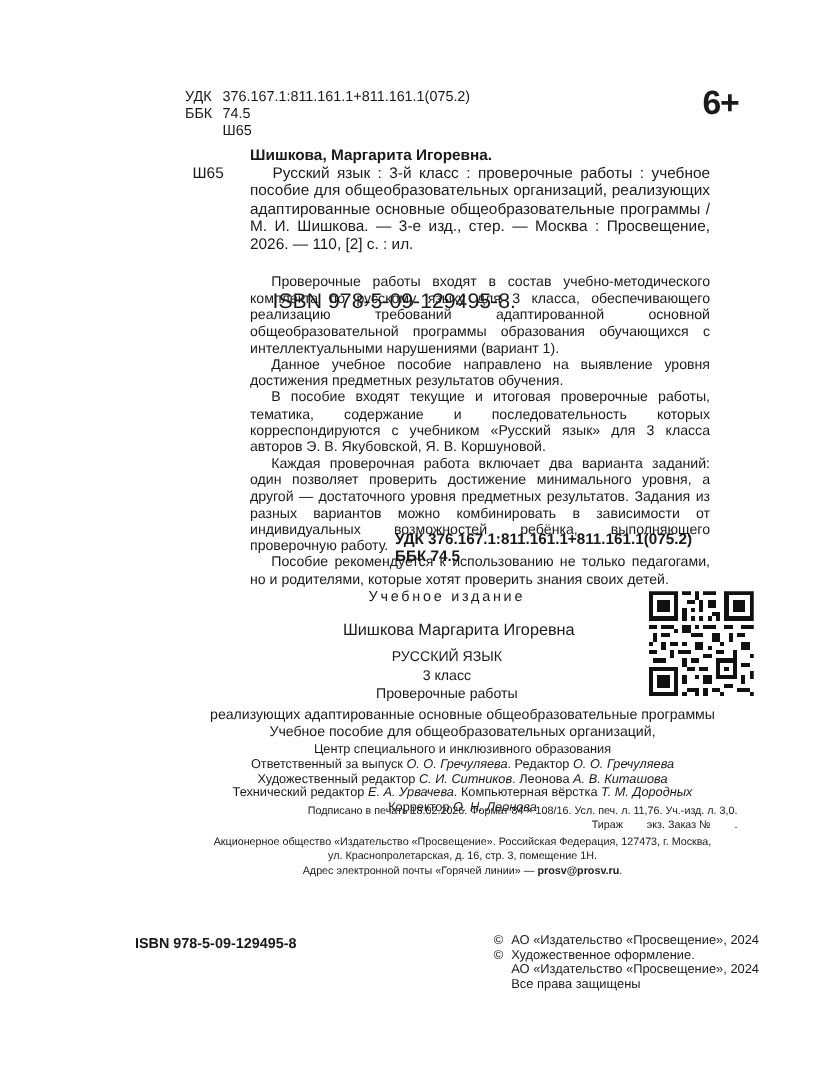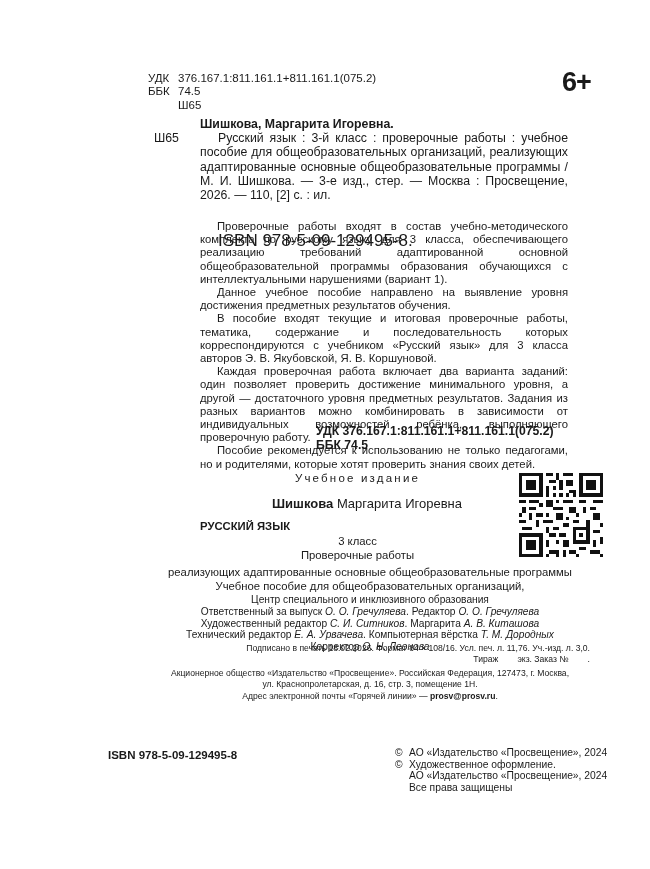--- a/index.html
+++ b/index.html
@@ -13,22 +13,22 @@
   .author-head { left: 200px; top: 117px; font-size: 12.3px; font-weight: bold; }
   .shelf { left: 154px; top: 131px; font-size: 12.3px; }
   .biblio { left: 200px; top: 131px; width: 368px; font-size: 12.3px; line-height: 14.3px; text-align: justify; }
   .biblio .first { text-indent: 18px; }
   .isbn1 { left: 218px; top: 203px; font-size: 17px; margin-top: 28px; }
   .annot { left: 200px; top: 220px; width: 368px; font-size: 11.3px; line-height: 13.2px; text-align: justify; }
   .annot p { margin: 0; text-indent: 17px; }
   .codes-bold { left: 316px; top: 424px; font-size: 12.2px; line-height: 14px; font-weight: bold; }
   .edition { left: 200px; top: 472px; width: 315px; text-align: center; font-size: 11.5px; letter-spacing: 2.2px; }
   .author2 { left: 200px; top: 496px; width: 315px; text-align: center; font-size: 13px; }
-  .author2 b { font-weight: bold; margin-left: 19px; }
-  .subject { left: 200px; top: 520px; width: 315px; font-size: 11.3px; font-weight: bold; }
+  .author2 b { font-weight: normal; margin-left: 19px; }
+  .subject { left: 200px; top: 520px; width: 315px; text-align: center; font-size: 11.3px; font-weight: normal; }
   .grade { left: 200px; top: 535px; width: 315px; text-align: center; font-size: 11.3px; line-height: 13.5px; }
   .qr { left: 519px; top: 473px; width: 84px; height: 84px; }
   .purpose { left: 150px; top: 566px; width: 440px; text-align: center; font-size: 11.3px; line-height: 13.5px; }
   .credits { left: 150px; top: 594px; width: 440px; text-align: center; font-size: 10.2px; line-height: 11.8px; }
   .credits i { font-style: italic; }
   .print { left: 150px; top: 643px; width: 440px; text-align: right; font-size: 8.6px; line-height: 11px; }
   .publisher { left: 150px; top: 668px; width: 440px; text-align: center; font-size: 8.6px; line-height: 11px; }
   .email { left: 150px; top: 691px; width: 440px; text-align: center; font-size: 8.6px; }
   .email b { font-weight: bold; }
   .isbn2 { left: 108px; top: 749px; font-size: 11.5px; font-weight: bold; }
@@ -172,21 +172,21 @@
   <div>Центр специального и инклюзивного образования</div>
   <div>
     <span>Ответственный за выпуск</span>
     <i>О. О. Гречуляева</i>.
     <span>Редактор</span>
     <i>О. О. Гречуляева</i>
   </div>
   <div>
     <span>Художественный редактор</span>
     <i>С. И. Ситников</i>.
-    <span>Маргарита</span>
+    <span>Леонова</span>
     <i>А. В. Киташова</i>
   </div>
   <div>
     <span>Технический редактор</span>
     <i>Е. А. Урвачева</i>.
     <span>Компьютерная вёрстка</span>
     <i>Т. М. Дородных</i>
   </div>
   <div>
     <span>Корректор</span>

